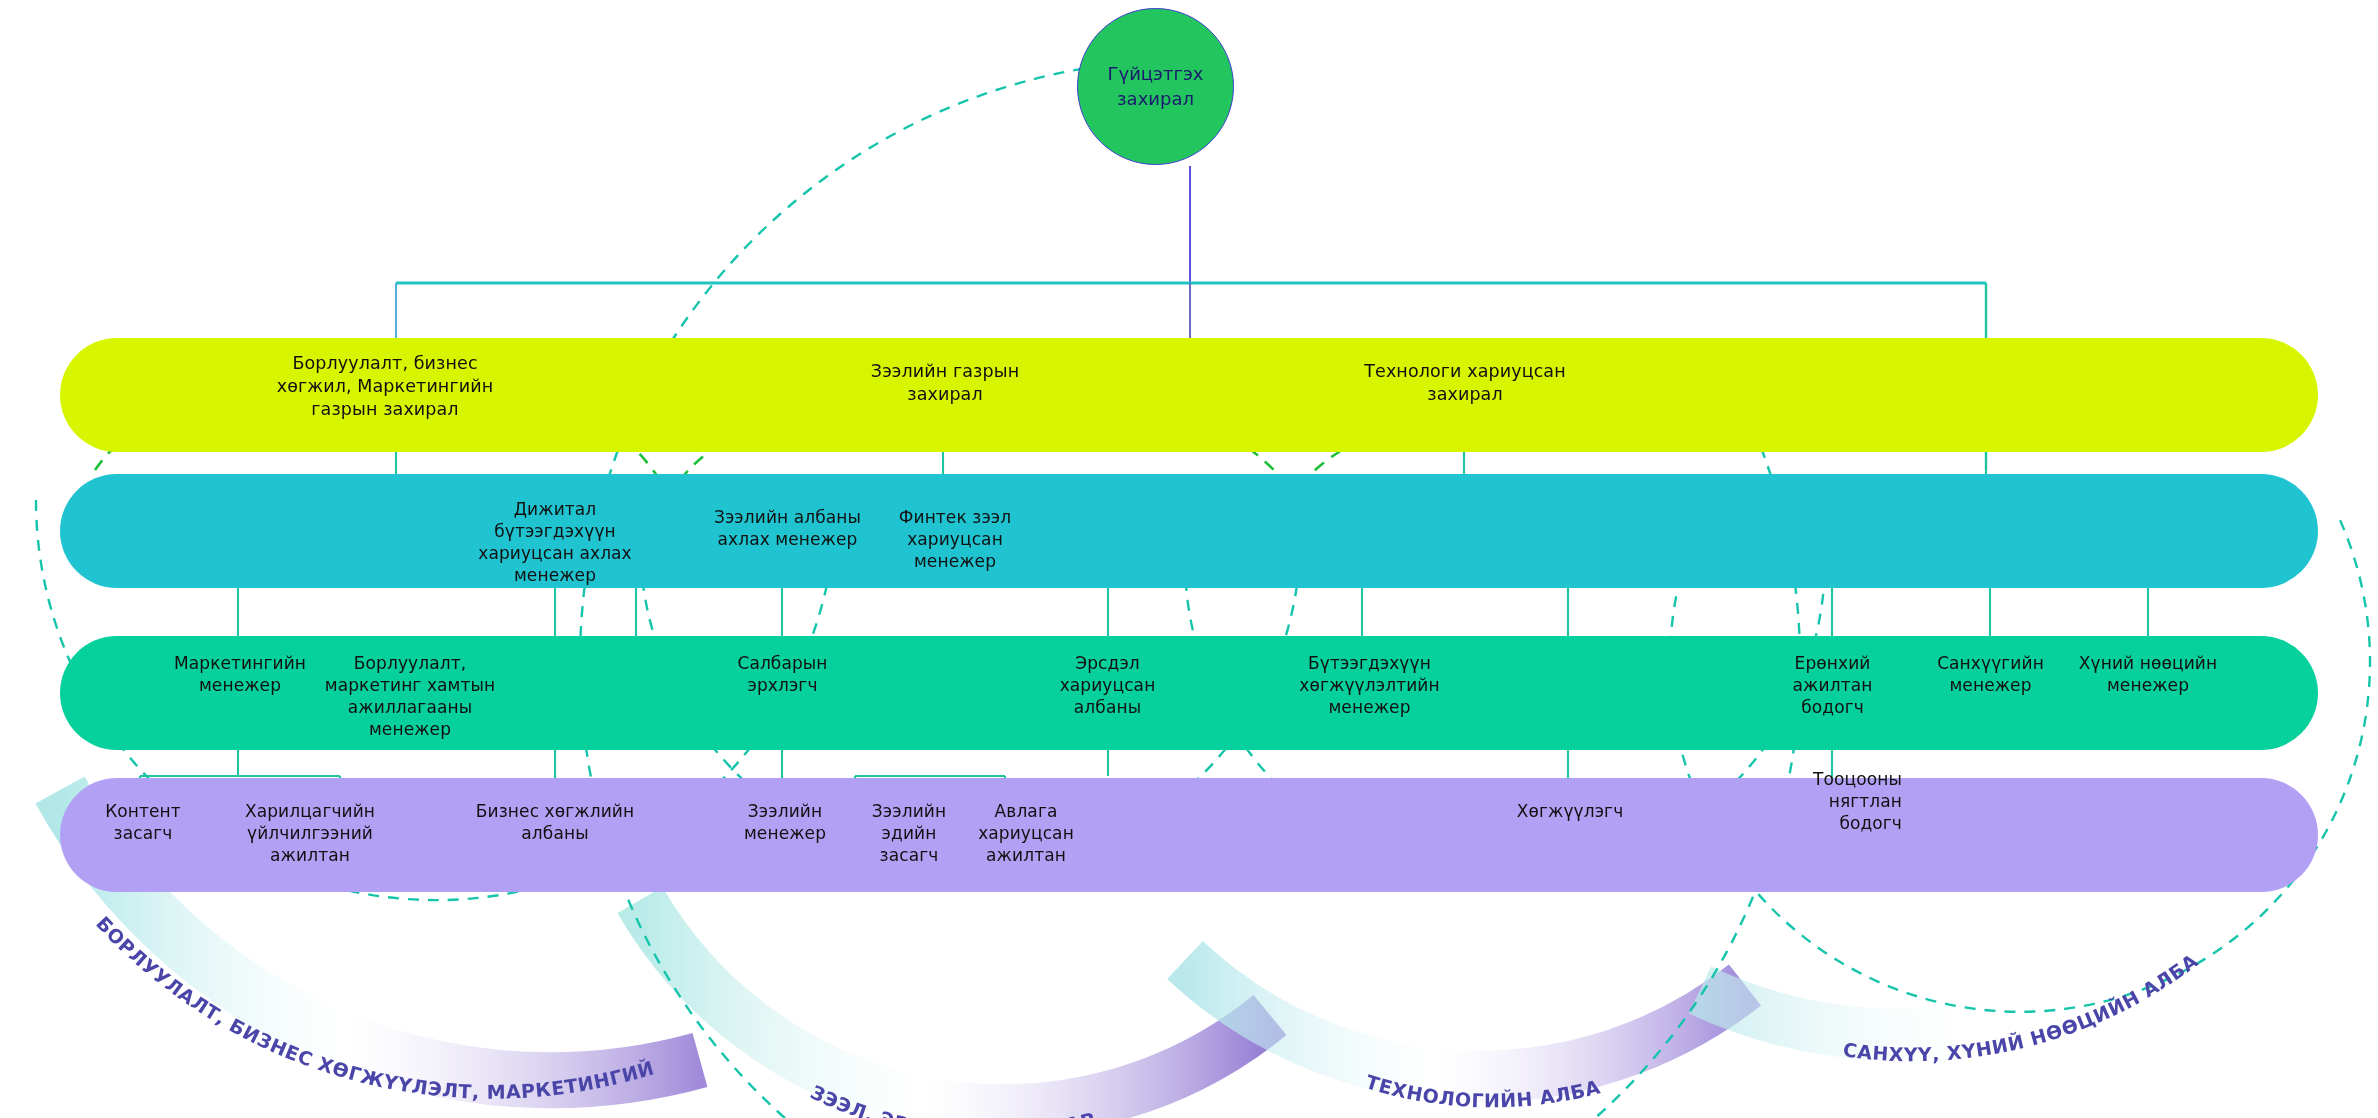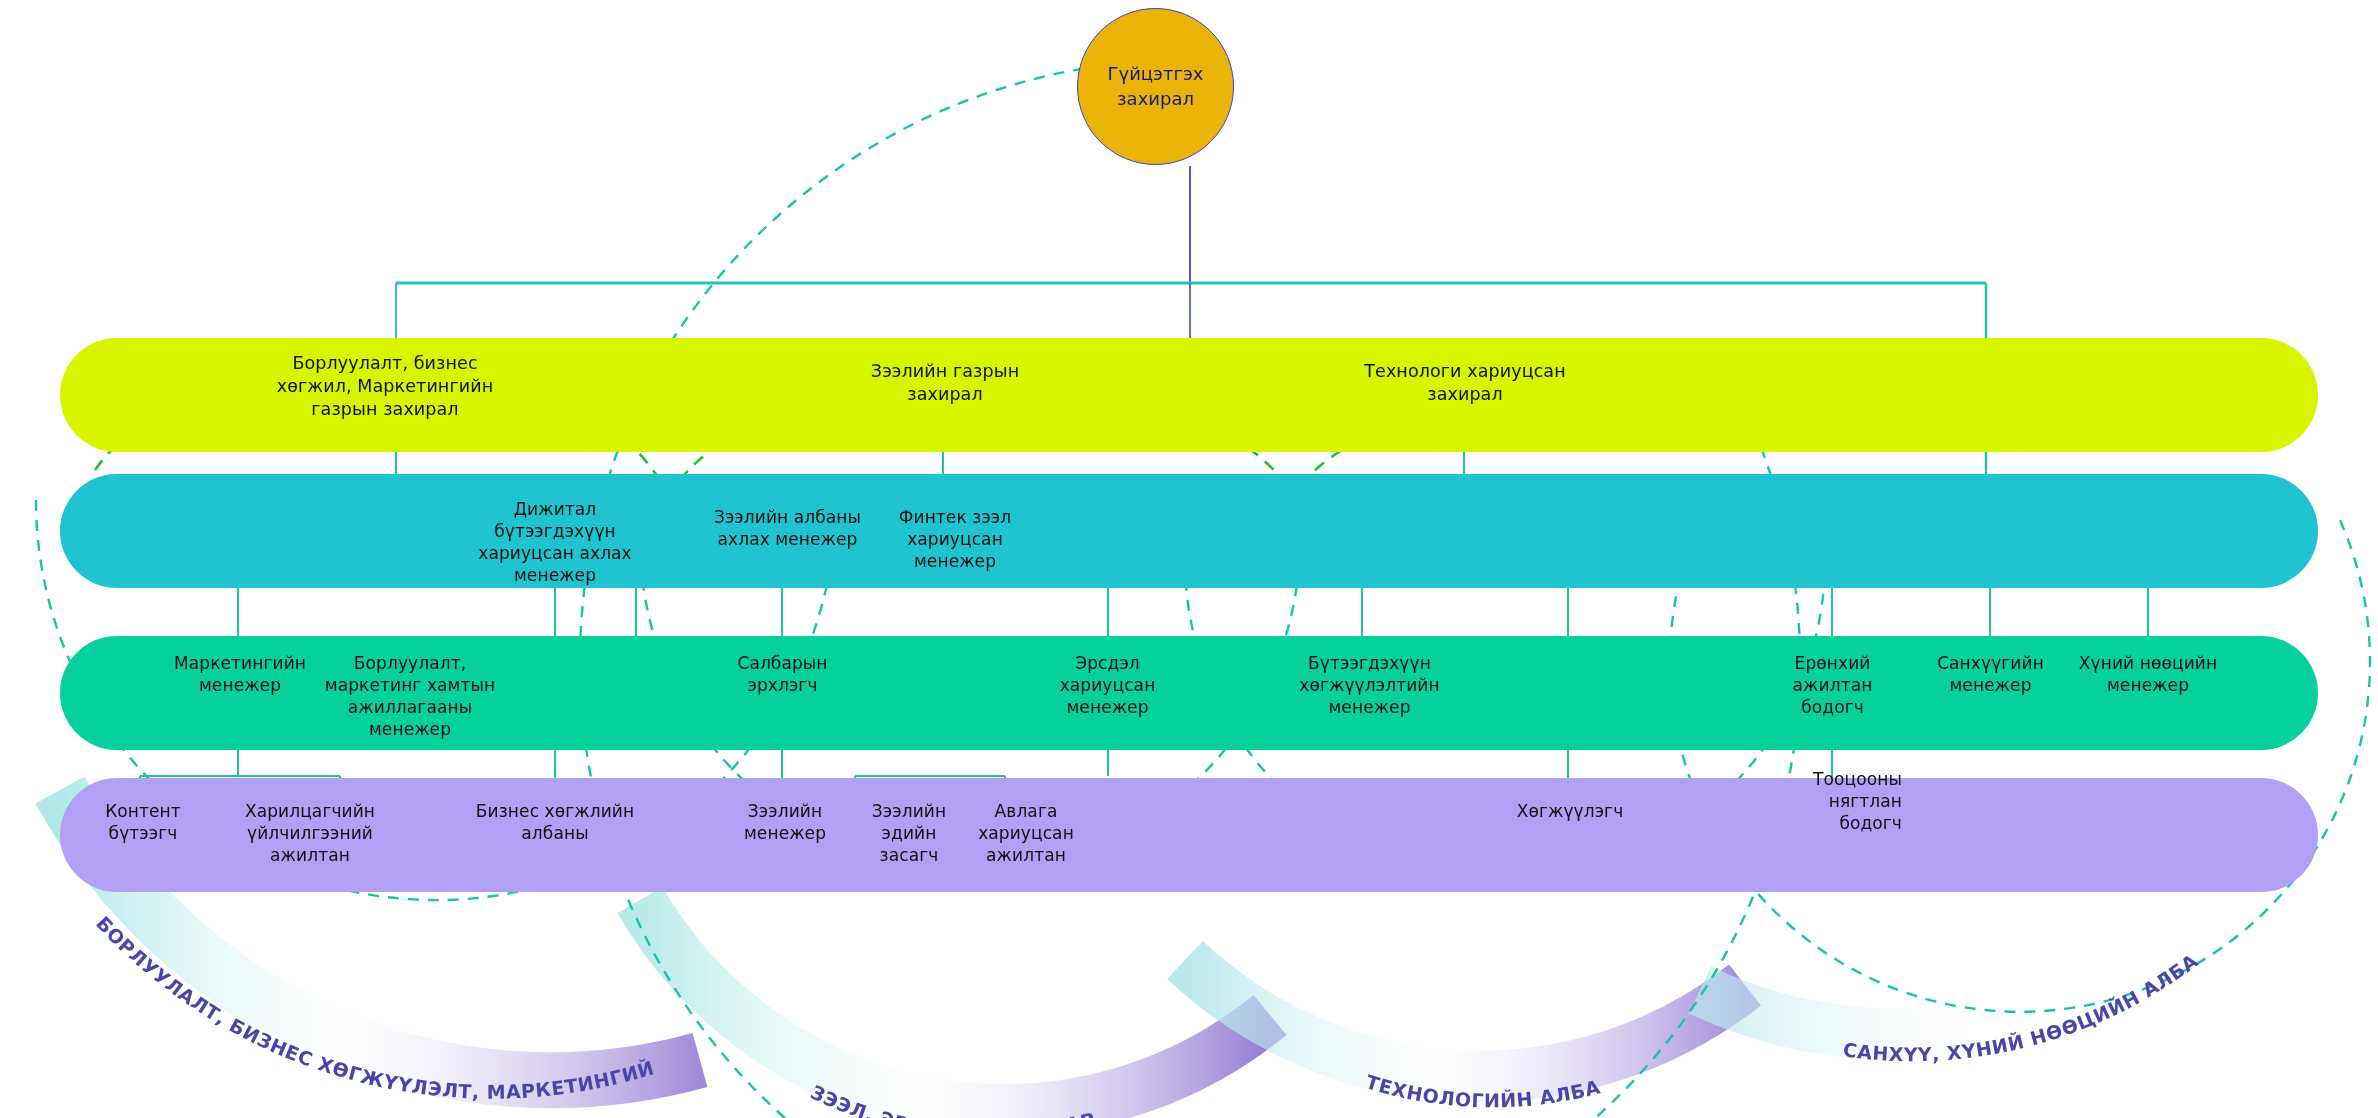--- a/index.html
+++ b/index.html
@@ -26,21 +26,21 @@
   .node span{display:block;width:100%;}
   .n-dir{font-size:17.5px;}
   .n-mgr{font-size:17px;}
   .n-lead{font-size:17px;}
   .n-staff{font-size:17px;}
 
   
   #ceo{
     position:absolute;left:1077px;top:8px;width:157px;height:157px;
     border-radius:50%;border:1.6px solid #3f3fd0;
-    background:#eab308;box-sizing:border-box;
+    background:#22c55e;box-sizing:border-box;
     display:flex;align-items:center;justify-content:flex-end;
   }
   #ceo .ceo-txt{
     font-size:18px;color:#1b1b6e;text-align:center;line-height:1.35;
   }
 
   
   .dept-cap{position:absolute;pointer-events:none;}
   .dept-cap text{
     font-size:19px;font-weight:bold;fill:#4a45a8;
@@ -213,37 +213,37 @@
   <div class="node n-mgr" style="left:150px;top:652px;width:180px;height:70px;">
     <span>Маркетингийн менежер</span>
   </div>
   <div class="node n-mgr" style="left:320px;top:652px;width:180px;height:100px;">
     <span>Борлуулалт, маркетинг хамтын ажиллагааны менежер</span>
   </div>
   <div class="node n-mgr" style="left:705px;top:652px;width:155px;height:70px;">
     <span>Салбарын эрхлэгч</span>
   </div>
   <div class="node n-mgr" style="left:1030px;top:652px;width:155px;height:90px;">
-    <span>Эрсдэл хариуцсан менежер</span>
+    <span>Эрсдэл хариуцсан албаны</span>
   </div>
   <div class="node n-mgr" style="left:1282px;top:652px;width:175px;height:90px;">
     <span>Бүтээгдэхүүн хөгжүүлэлтийн менежер</span>
   </div>
   <div class="node n-mgr" style="left:1760px;top:652px;width:145px;height:90px;">
     <span>Ерөнхий ажилтан бодогч</span>
   </div>
   <div class="node n-mgr" style="left:1918px;top:652px;width:145px;height:70px;">
     <span>Санхүүгийн менежер</span>
   </div>
   <div class="node n-mgr" style="left:2078px;top:652px;width:140px;height:90px;">
     <span>Хүний нөөцийн менежер</span>
   </div>
 
   <div class="node n-staff" style="left:78px;top:800px;width:130px;height:70px;">
-    <span>Контент бүтээгч</span>
+    <span>Контент засагч</span>
   </div>
   <div class="node n-staff" style="left:225px;top:800px;width:170px;height:100px;text-align:center;">
     <span>Харилцагчийн үйлчилгээний ажилтан</span>
   </div>
   <div class="node n-staff" style="left:440px;top:800px;width:230px;height:70px;">
     <span>Бизнес хөгжлийн албаны</span>
   </div>
   <div class="node n-staff" style="left:715px;top:800px;width:140px;height:70px;">
     <span>Зээлийн менежер</span>
   </div>

